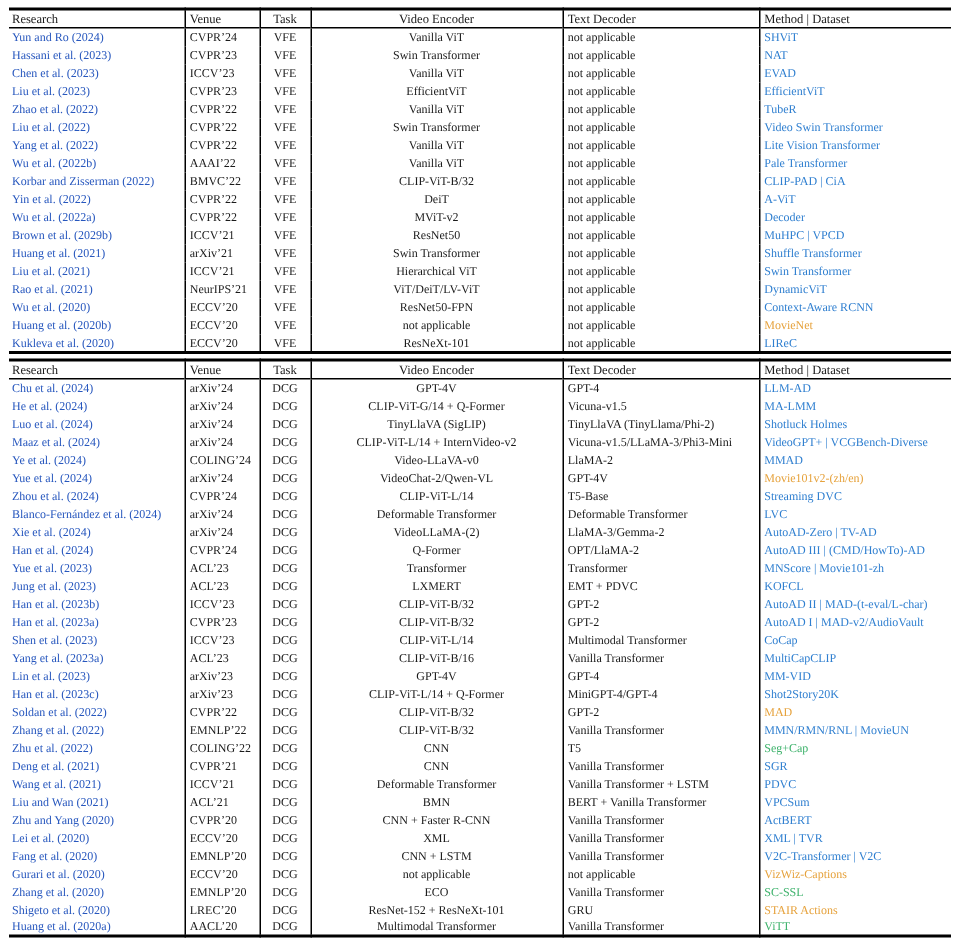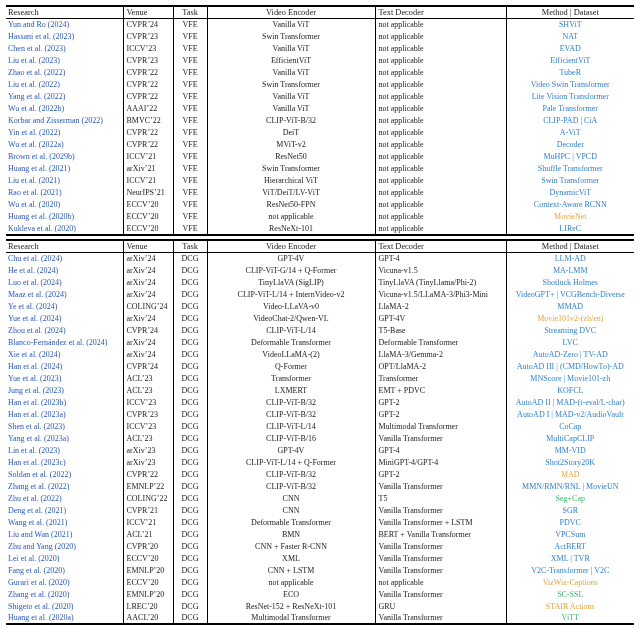--- a/index.html
+++ b/index.html
@@ -30,21 +30,21 @@
     white-space:nowrap;
     overflow:hidden;
     border-left:1px solid #000;
   }
   .paper-table th{font-size:8.4px;}
   .c0{width:117px;text-align:left;border-left:none !important;padding-left:2px !important;}
   .c1{width:50px;text-align:left;margin-top:30px;}
   .c2{width:34px;text-align:center;}
   .c3{width:168px;text-align:center;}
   .c4{width:131px;text-align:left;}
-  .c5{text-align:center;}
+  .c5{text-align:left;}
   td.c0{color:var(--cite,#2757be);}
   td.c5.m-link{color:var(--method,#2f7fd0);}
   td.c5.m-dataset{color:var(--dataset,#e6a23c);}
   td.c5.m-alt{color:var(--alt,#3db26b);}
 </style>
 </head>
 <body>
 
 <div class="page">
 

